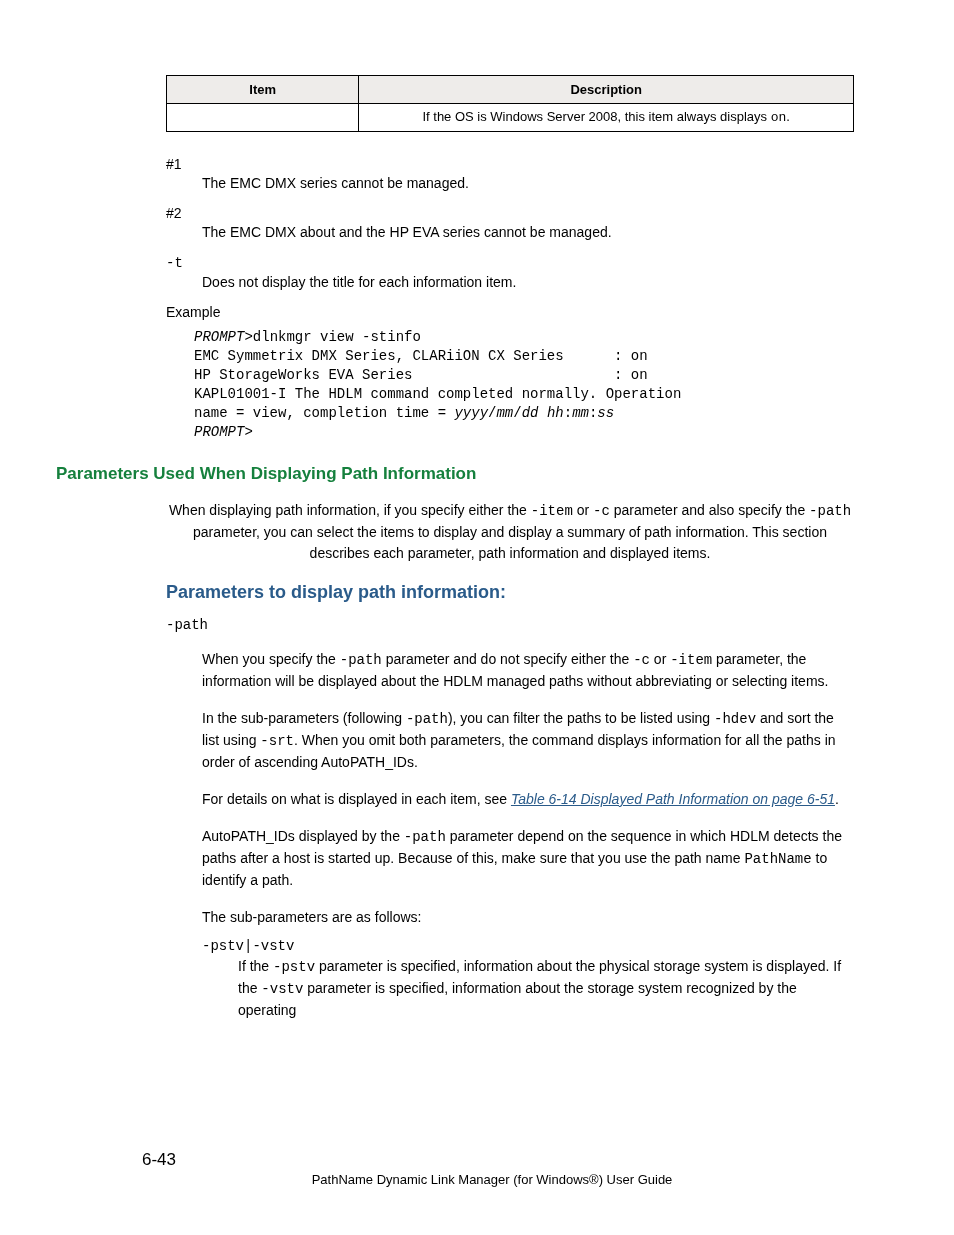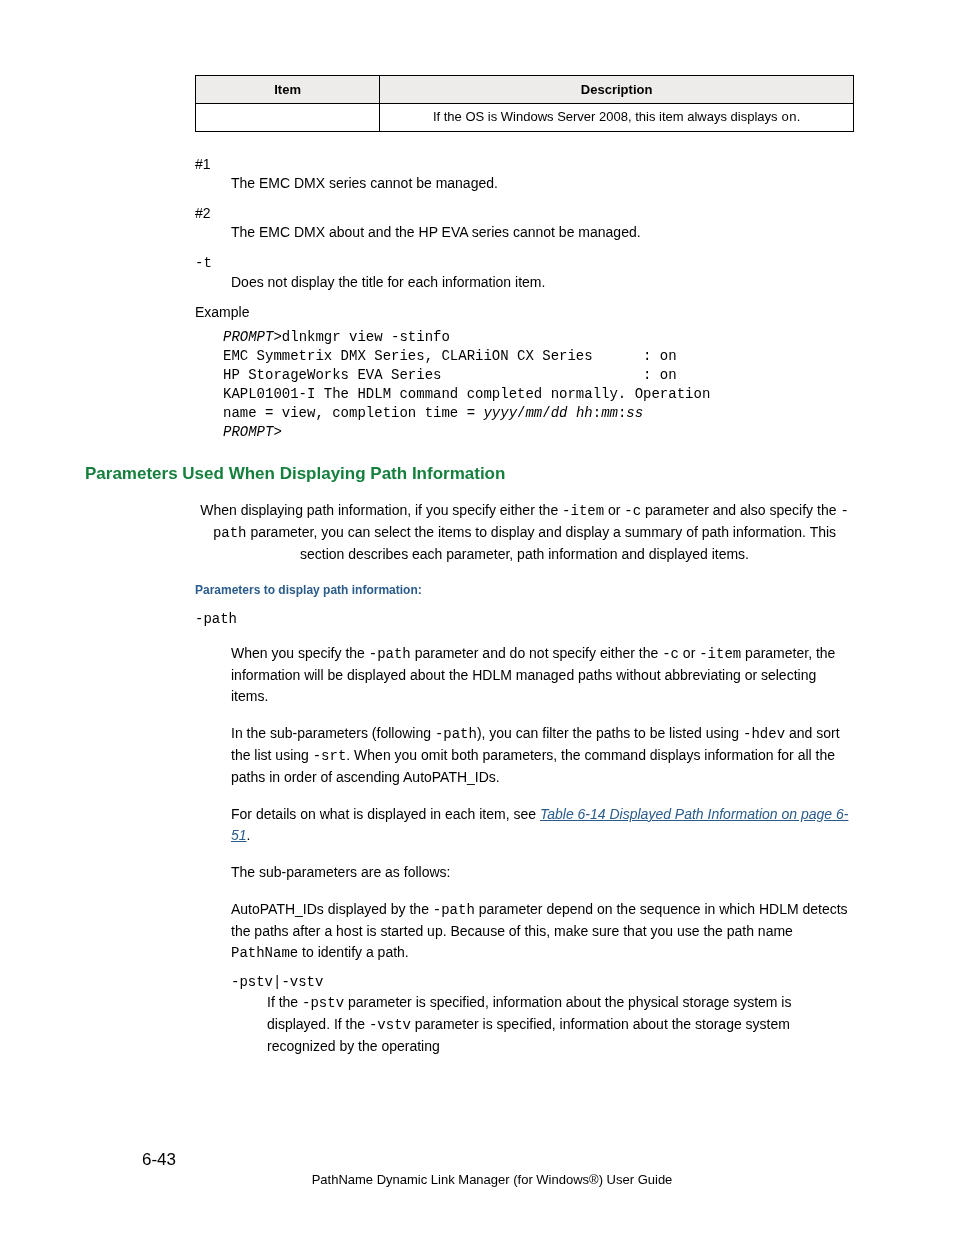--- a/index.html
+++ b/index.html
@@ -8,21 +8,21 @@
     color: #000;
     background: #fff;
     margin: 0;
     padding: 0;
   }
   .page {
     width: 954px;
     height: 1235px;
     position: relative;
     box-sizing: border-box;
-    padding: 75px 100px 60px 85px;
+    padding: 75px 100px 60px 56px;
   }
   .content {
     margin-left: 110px;
   }
   table.doc-table {
     border-collapse: collapse;
     width: 100%;
     margin-bottom: 24px;
   }
   table.doc-table th, table.doc-table td {
@@ -57,21 +57,21 @@
   }
   .italic { font-style: italic; }
   h2.section {
     color: #15803d;
     font-size: 17px;
     font-weight: bold;
     margin: 22px 0 16px -110px;
   }
   h3.subhead {
     color: #2a5b8a;
-    font-size: 12px;
+    font-size: 18px;
     font-weight: bold;
     margin: 18px 0 14px 0;
   }
   .body-para {
     line-height: 1.5;
     margin: 0 0 14px 0;
     text-align: center;
   }
   a.doc-link {
     color: #2a5b8a;
@@ -165,24 +165,24 @@
     <div class="sub-dd">
       <p>
         <span>When you specify the </span><span class="mono">-path</span><span> parameter and do not specify either the </span><span class="mono">-c</span><span> or </span><span class="mono">-item</span><span> parameter, the information will be displayed about the HDLM managed paths without abbreviating or selecting items.</span>
       </p>
       <p>
         <span>In the sub-parameters (following </span><span class="mono">-path</span><span>), you can filter the paths to be listed using </span><span class="mono">-hdev</span><span> and sort the list using </span><span class="mono">-srt</span><span>. When you omit both parameters, the command displays information for all the paths in order of ascending AutoPATH_IDs.</span>
       </p>
       <p>
         <span>For details on what is displayed in each item, see </span><a href="#" class="doc-link">Table 6-14 Displayed Path Information on page 6-51</a><span>.</span>
       </p>
-      <p>The sub-parameters are as follows:</p>
       <p>
         <span>AutoPATH_IDs displayed by the </span><span class="mono">-path</span><span> parameter depend on the sequence in which HDLM detects the paths after a host is started up. Because of this, make sure that you use the path name </span><span class="mono">PathName</span><span> to identify a path.</span>
       </p>
+      <p>The sub-parameters are as follows:</p>
     </div>
 
     <div class="sub2-dt mono">-pstv|-vstv</div>
     <div class="sub2-dd">
       <span>If the </span><span class="mono">-pstv</span><span> parameter is specified, information about the physical storage system is displayed. If the </span><span class="mono">-vstv</span><span> parameter is specified, information about the storage system recognized by the operating</span>
     </div>
 
   </div>
 
   <div class="footer">

